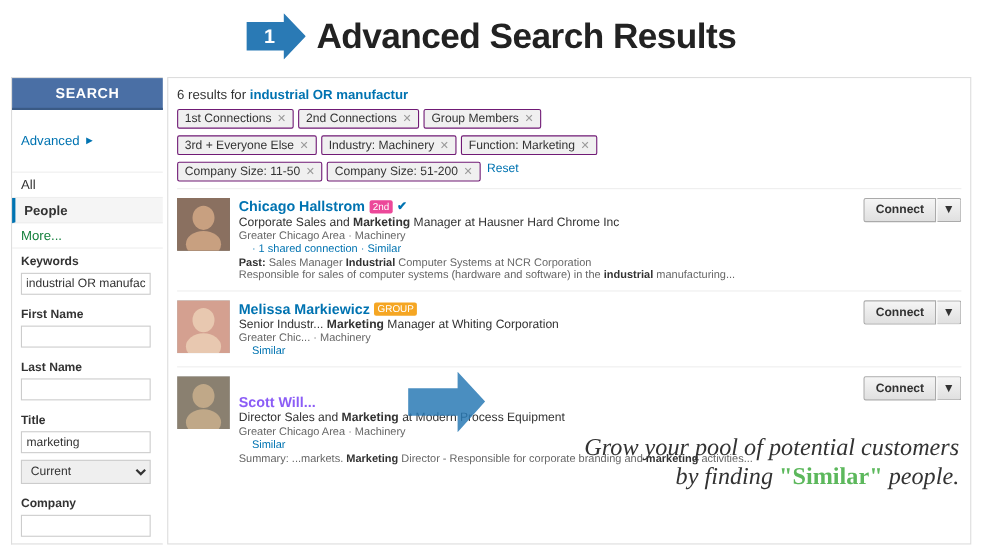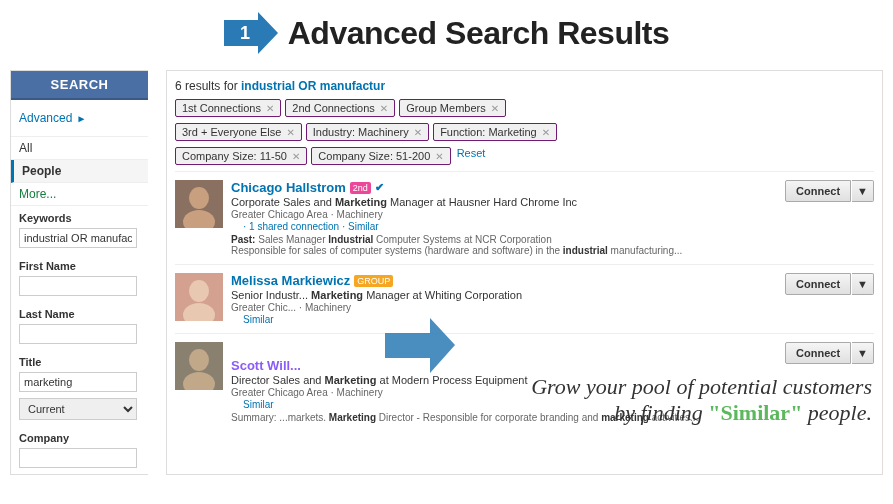--- a/index.html
+++ b/index.html
@@ -29,21 +29,21 @@
       font-weight: 900;
       color: #222;
       letter-spacing: -0.5px;
     }
 
     
     .main-area {
       display: flex;
       flex-direction: row;
       margin: 8px 10px 0 10px;
-      gap: 18px;
+      gap: 4px;
     }
 
     
     .sidebar {
       width: 138px;
       min-width: 138px;
       background: #fff;
       border: 1px solid #ddd;
       border-right: none;
       font-size: 12px;
@@ -54,21 +54,21 @@
       font-weight: bold;
       font-size: 13px;
       padding: 6px 0;
       text-align: center;
       letter-spacing: 0.5px;
       border-bottom: 2px solid #3a5a85;
     }
     .sidebar-advanced {
       display: flex;
       align-items: center;
-      padding: 11px 8px;
+      padding: 21px 8px;
       color: #0073b1;
       font-size: 12px;
       border-bottom: 1px solid #eee;
       gap: 4px;
     }
     .sidebar-all {
       padding: 4px 8px;
       color: #333;
       font-size: 12px;
       border-bottom: 1px solid #eee;

